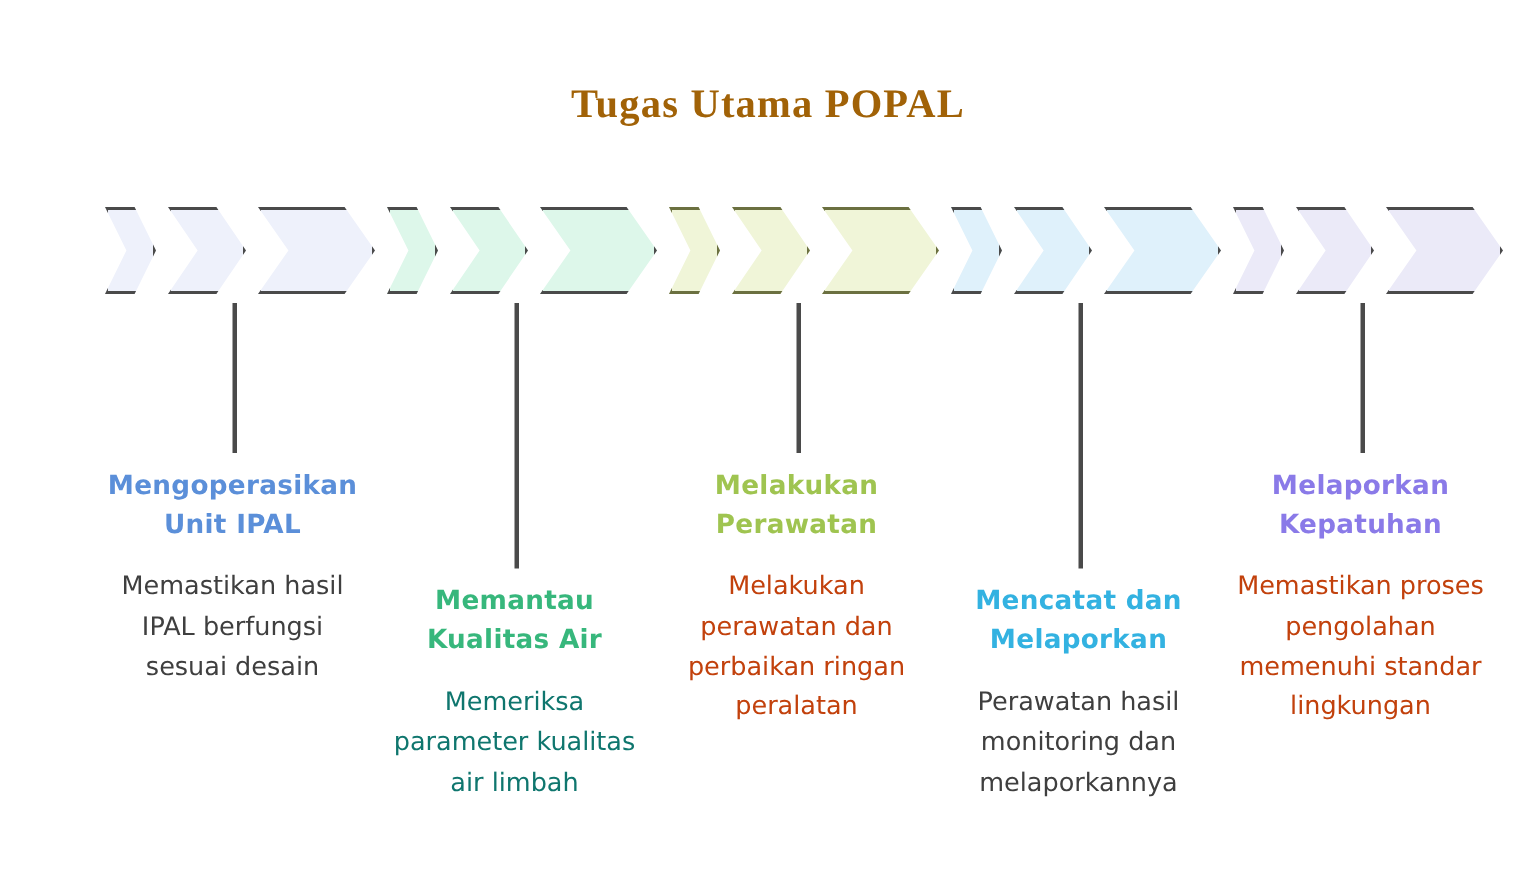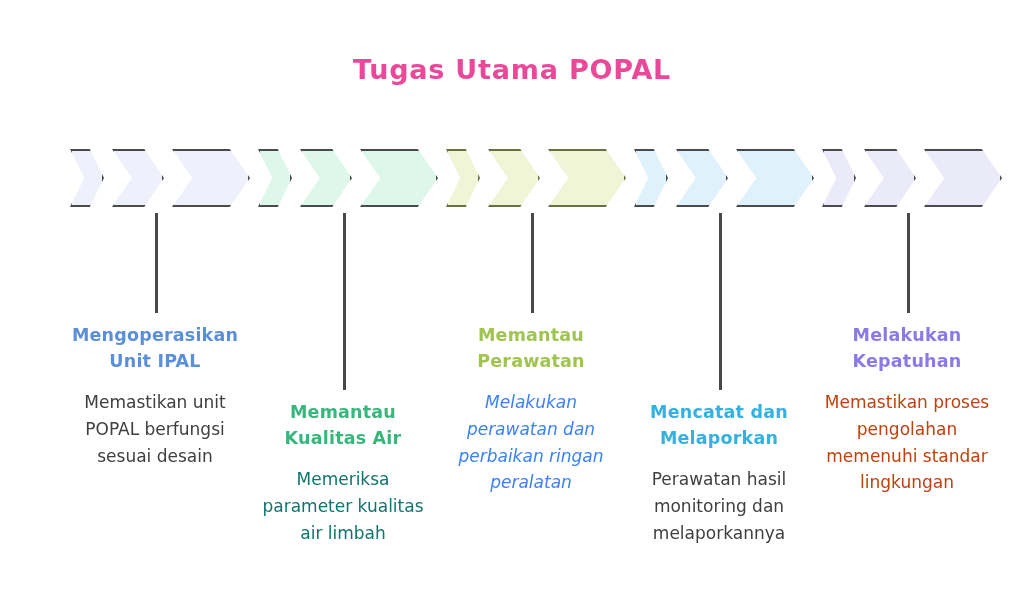--- a/index.html
+++ b/index.html
@@ -29,21 +29,21 @@
     text-align: center;
     font-family: "DejaVu Sans", sans-serif;
     font-size: 27px;
     font-weight: bold;
     letter-spacing: 0.8px;
     color: #3f3f3f;
   }
 
   .column {
     position: absolute;
-    top: 11px;
+    top: 0;
     width: 186px;
     height: 462px;
   }
 
   
   .chevrons {
     position: absolute;
     top: 138px;
     left: 0;
     width: 186px;
@@ -104,32 +104,32 @@
     color: #3f3f3f;
     margin: 0;
     padding: 0 4px;
   }
 </style>
 </head>
 <body style="background: rgb(255, 255, 255);">
 
 <div id="infographic">
 
-  <div class="page-title" style="color: #ec4899;">Tugas Utama POPAL</div>
+  <div class="page-title" style="color: #a16207; font-family: Liberation Serif, serif;">Tugas Utama POPAL</div>
 
   <div class="column" style="left:62px;">
     <div class="chevrons">
       <div class="chev c1" style="background: rgb(238, 241, 251); border-color: rgb(74, 74, 74);"></div>
       <div class="chev c2" style="background: rgb(238, 241, 251); border-color: rgb(74, 74, 74);"></div>
       <div class="chev c3" style="background: rgb(238, 241, 251); border-color: rgb(74, 74, 74);"></div>
     </div>
     <div class="connector" style="left: 93px; height: 100px; background: rgb(74, 74, 74);"></div>
     <div class="textblock" style="top:312px;">
       <p class="item-heading" style="color: rgb(91, 143, 217);">Mengoperasikan Unit IPAL</p>
-      <p class="item-desc" style="color: rgb(63, 63, 63);">Memastikan unit POPAL berfungsi sesuai desain</p>
+      <p class="item-desc" style="color: rgb(63, 63, 63);">Memastikan hasil IPAL berfungsi sesuai desain</p>
     </div>
   </div>
 
   <div class="column" style="left:250px;">
     <div class="chevrons">
       <div class="chev c1" style="background: rgb(221, 247, 234); border-color: rgb(74, 74, 74);"></div>
       <div class="chev c2" style="background: rgb(221, 247, 234); border-color: rgb(74, 74, 74);"></div>
       <div class="chev c3" style="background: rgb(221, 247, 234); border-color: rgb(74, 74, 74);"></div>
     </div>
     <div class="connector" style="left: 93px; height: 177px; background: rgb(74, 74, 74);"></div>
@@ -140,22 +140,22 @@
   </div>
 
   <div class="column" style="left:438px;">
     <div class="chevrons">
       <div class="chev c1" style="background: rgb(240, 245, 216); border-color: rgb(107, 112, 64);"></div>
       <div class="chev c2" style="background: rgb(240, 245, 216); border-color: rgb(107, 112, 64);"></div>
       <div class="chev c3" style="background: rgb(240, 245, 216); border-color: rgb(107, 112, 64);"></div>
     </div>
     <div class="connector" style="left: 93px; height: 100px; background: rgb(74, 74, 74);"></div>
     <div class="textblock" style="top:312px;">
-      <p class="item-heading" style="color: rgb(159, 196, 80);">Memantau Perawatan</p>
-      <p class="item-desc" style="color: #3b82f6; font-style: italic;">Melakukan perawatan dan perbaikan ringan peralatan</p>
+      <p class="item-heading" style="color: rgb(159, 196, 80);">Melakukan Perawatan</p>
+      <p class="item-desc" style="color: #c2410c;">Melakukan perawatan dan perbaikan ringan peralatan</p>
     </div>
   </div>
 
   <div class="column" style="left:626px;">
     <div class="chevrons">
       <div class="chev c1" style="background: rgb(223, 241, 251); border-color: rgb(74, 74, 74);"></div>
       <div class="chev c2" style="background: rgb(223, 241, 251); border-color: rgb(74, 74, 74);"></div>
       <div class="chev c3" style="background: rgb(223, 241, 251); border-color: rgb(74, 74, 74);"></div>
     </div>
     <div class="connector" style="left: 93px; height: 177px; background: rgb(74, 74, 74);"></div>
@@ -166,18 +166,18 @@
   </div>
 
   <div class="column" style="left:814px;">
     <div class="chevrons">
       <div class="chev c1" style="background: rgb(235, 234, 248); border-color: rgb(74, 74, 74);"></div>
       <div class="chev c2" style="background: rgb(235, 234, 248); border-color: rgb(74, 74, 74);"></div>
       <div class="chev c3" style="background: rgb(235, 234, 248); border-color: rgb(74, 74, 74);"></div>
     </div>
     <div class="connector" style="left: 93px; height: 100px; background: rgb(74, 74, 74);"></div>
     <div class="textblock" style="top:312px;">
-      <p class="item-heading" style="color: rgb(138, 122, 232);">Melakukan Kepatuhan</p>
+      <p class="item-heading" style="color: rgb(138, 122, 232);">Melaporkan Kepatuhan</p>
       <p class="item-desc" style="color: #c2410c;">Memastikan proses pengolahan memenuhi standar lingkungan</p>
     </div>
   </div>
 
 </div>
 
 </body></html>

